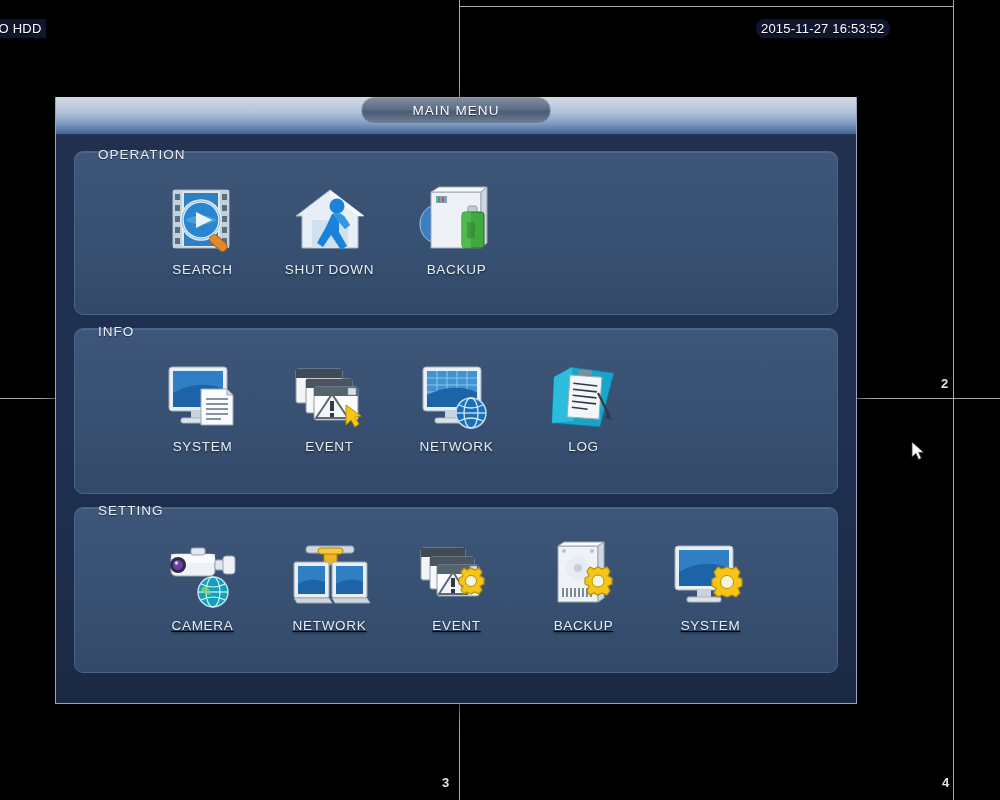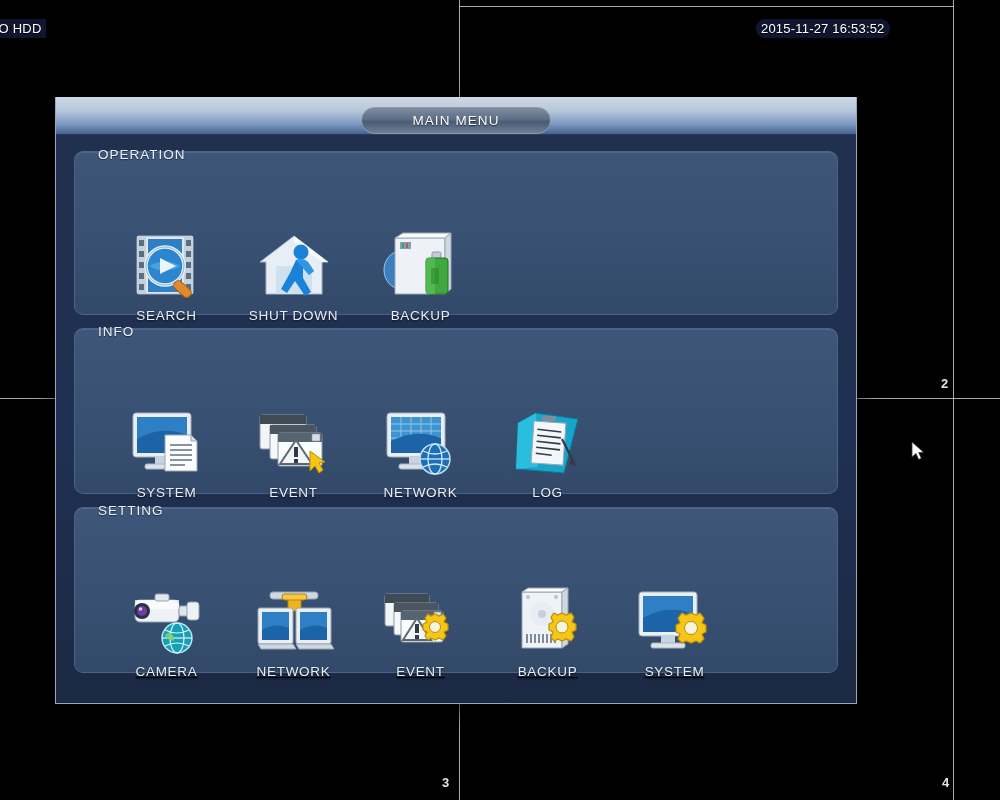--- a/index.html
+++ b/index.html
@@ -38,54 +38,55 @@
   .menu-window {
     position:absolute; left:55px; top:97px; width:802px; height:607px;
     background:linear-gradient(180deg,#22304f 0%,#203052 55%,#1b2943 100%);
     border:1px solid #9aa7bd; border-top:none;
     box-shadow:0 6px 22px rgba(0,0,0,.75);
   }
   .title-bar {
     position:relative; height:38px; width:100%;
     background:linear-gradient(180deg,#cfd9e6 0%,#b6c6da 38%,#7e9bc2 72%,#466291 100%);
     border-bottom:1px solid #2a3b5e;
-    display:flex; align-items:flex-end; justify-content:center;
+    display:flex; align-items:flex-start; justify-content:center;
   }
   .title-pill {
     min-width:190px; height:27px; border-radius:14px;
     background:linear-gradient(180deg,#7f8c9e 0%,#5d6e86 45%,#4a5c76 55%,#6d7e94 100%);
     border:1px solid #8e9cb0;
     display:flex; align-items:center; justify-content:center;
     color:#ffffff; font-size:13.5px; letter-spacing:1.1px;
     text-shadow:0 1px 1px rgba(0,0,0,.6); padding:0 18px;
   }
 
   .menu-body { padding:16px 18px 10px 18px; }
 
   
   .group {
     position:relative; margin-bottom:13px; border-radius:9px;
     background:linear-gradient(180deg,#3d5679 0%,#395273 45%,#33496a 100%);
     border:1px solid #4a6388;
     box-shadow:inset 0 1px 0 rgba(255,255,255,.10);
+    padding-left:36px;
   }
   .group-op { height:164px; }
   .group-info { height:166px; }
   .group-set { height:166px;text-decoration:underline; }
 
   .group-header {
     position:absolute; left:9px; top:-10px; height:25px; min-width:108px;
     padding:0 26px 0 14px; display:flex; align-items:center; border-radius:6px;
     color:#eaf0f8; font-size:13.5px; letter-spacing:1px;
     background:linear-gradient(90deg,#4d6party 0%,#4a6489 0%,#445d80 55%,rgba(62,86,120,0) 100%);
     text-shadow:0 1px 1px rgba(0,0,0,.5);
   }
 
   .icon-row {
-    display:flex; align-items:flex-start; padding-top:32px; padding-left:28px; gap:0;margin-top:46px;
+    display:flex; align-items:flex-start; padding-top:32px; padding-left:28px; gap:0;
   }
   .icon-cell {
     width:127px; display:flex; flex-direction:column; align-items:center; cursor:pointer;
   }
   .icon-art { width:84px; height:74px; position:relative; }
   .icon-label {
     margin-top:4px; color:#e9eef6; font-size:13.5px; letter-spacing:.7px;
     text-shadow:0 1px 2px rgba(0,0,0,.65); white-space:nowrap;
   }
   svg { display:block; overflow:visible; }

